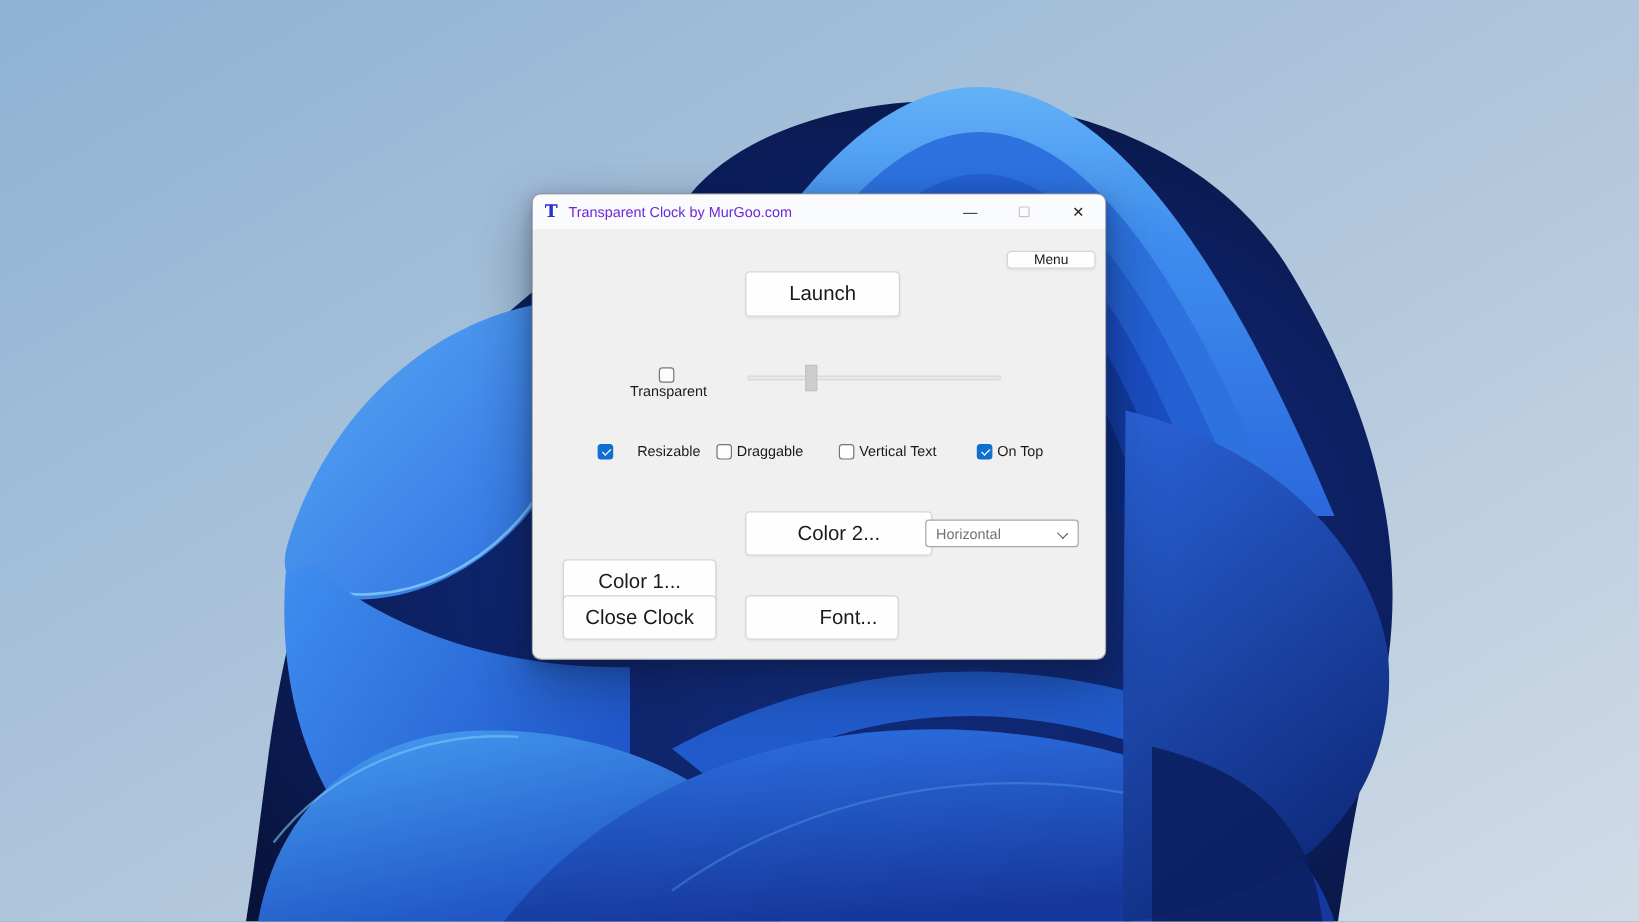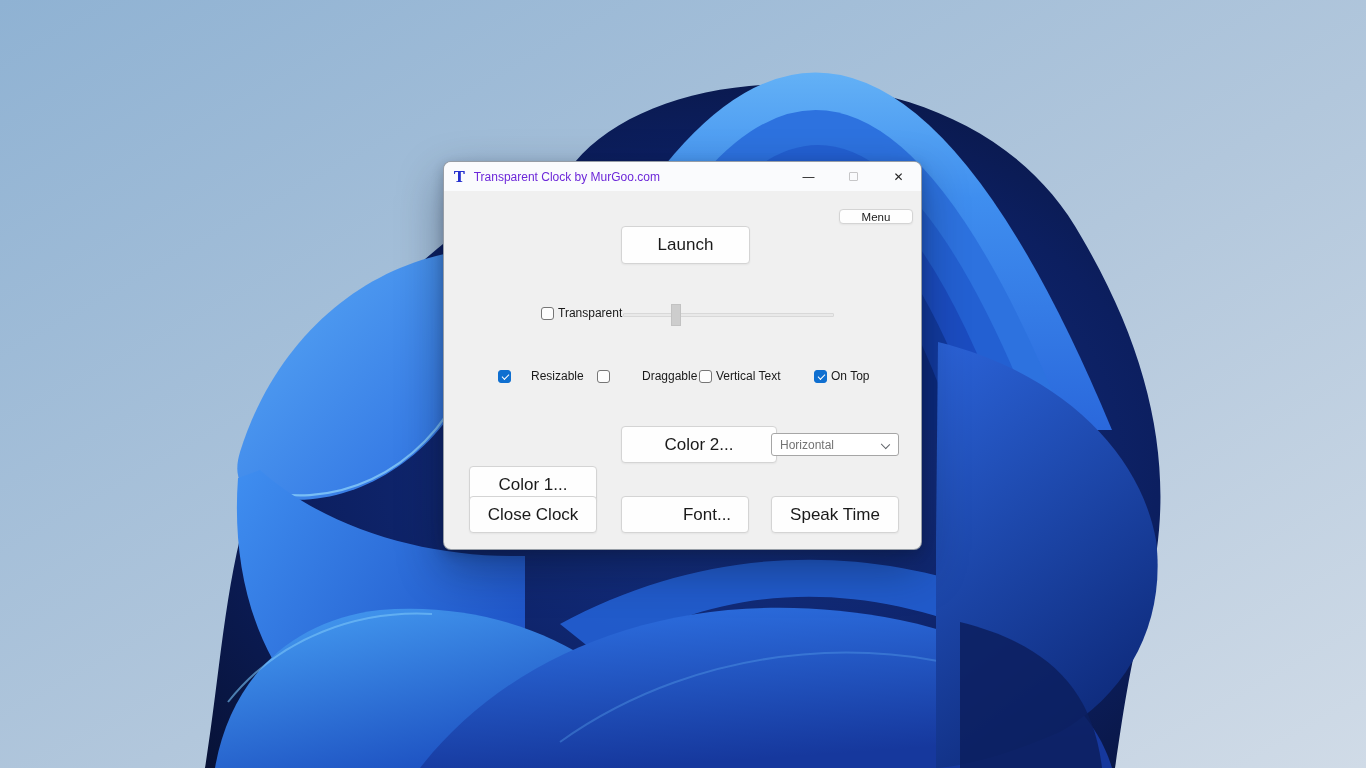--- a/index.html
+++ b/index.html
@@ -160,35 +160,35 @@
       <div class="cap-btn">
         <span class="glyph-close">✕</span>
       </div>
     </div>
   </div>
 
   <div class="btn" style="left:395px; top:47px; width:74px; height:15px; font-size:11.5px;">Menu</div>
 
   <div class="btn" style="left:177px; top:64px; width:129px; height:38px;">Launch</div>
 
-  <div class="chk" style="left:97px; top:144px;">
+  <div class="chk" style="left:81px; top:144px;flex-direction:column;">
     <span class="chk-box"></span>
     <span class="chk-label">Transparent</span>
   </div>
 
   <div class="slider">
     <div class="slider-track"></div>
     <div class="slider-thumb" style="left: 25%;"></div>
   </div>
 
   <div class="chk" style="left:54px; top:207px;gap:16px;">
     <span class="chk-box checked"></span>
     <span class="chk-label">Resizable</span>
   </div>
-  <div class="chk" style="left:153px; top:207px;gap:28px;">
+  <div class="chk" style="left:153px; top:207px;">
     <span class="chk-box"></span>
     <span class="chk-label">Draggable</span>
   </div>
   <div class="chk" style="left:255px; top:207px;">
     <span class="chk-box"></span>
     <span class="chk-label">Vertical Text</span>
   </div>
   <div class="chk" style="left:370px; top:207px;">
     <span class="chk-box checked"></span>
     <span class="chk-label">On Top</span>
@@ -196,14 +196,13 @@
 
   <div class="btn" style="left:25px; top:264px; width:128px; height:37px;margin-top:40px;">Color 1...</div>
   <div class="btn" style="left:177px; top:264px; width:156px; height:37px;">Color 2...</div>
   <div class="combo">
     <span>Horizontal</span>
     <span class="combo-chevron"></span>
   </div>
 
   <div class="btn" style="left:25px; top:334px; width:128px; height:37px;">Close Clock</div>
   <div class="btn" style="left:177px; top:334px; width:128px; height:37px;padding-left:44px;">Font...</div>
-  <div class="btn" style="left:327px; top:334px; width:128px; height:37px;">Speak Time</div>
 </div>
 
 </body></html>

